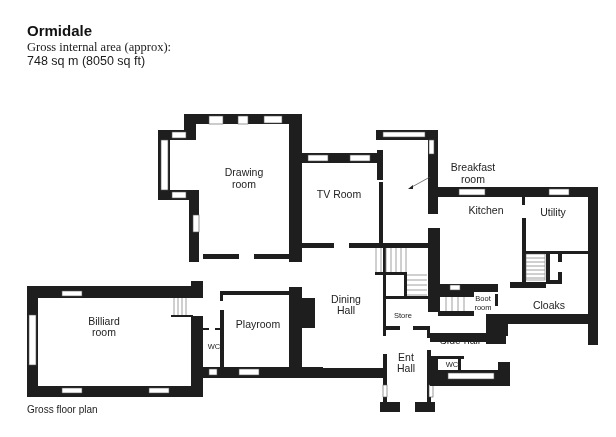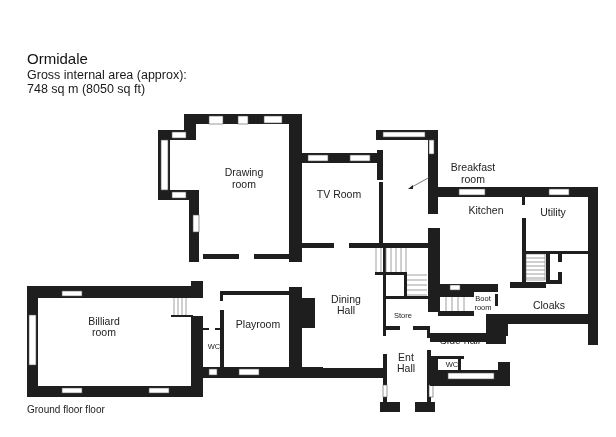--- a/index.html
+++ b/index.html
@@ -1,19 +1,19 @@
 <!DOCTYPE html>
 <html><head>
   <meta charset="utf-8">
   <style>
     html, body { margin:0; padding:0; background:#ffffff; }
     body { width:616px; height:437px; position:relative; overflow:hidden; font-family:"Liberation Sans", sans-serif; color:#1a1a1a; }
     .header { position:absolute; left:27px; top:22px; }
-    .title { font-size:15px; font-weight:normal; line-height:17px; color:#111;margin-top:28px; }
-    .area1 { font-size:12.5px; line-height:14px; margin-top:1px; }
+    .title { font-size:15px; font-weight:bold; line-height:17px; color:#111; }
+    .area1 { font-size:12.5px; line-height:14px; margin-top:1px;font-family:Liberation Serif, serif; }
     .area2 { font-size:12.5px; line-height:14px; }
     .note { font-size:7.5px; line-height:9px; }
     .footer { position:absolute; left:27px; top:404px; font-size:10px; color:#222; }
     svg { position:absolute; left:0; top:0; }
     .lbl { font-family:"Liberation Sans", sans-serif; fill:#222; text-anchor:middle; }
     .w { fill:#1e1e1e; }
     .win { fill:#ffffff; stroke:#555; stroke-width:0.6; }
     .tread { stroke:#888; stroke-width:0.8; }
   </style>
 </head>
@@ -196,13 +196,13 @@
     <text class="lbl" x="483" y="301" font-size="7.5">Boot</text>
     <text class="lbl" x="483" y="310" font-size="7.5">room</text>
     <text class="lbl" x="549" y="309" font-size="10.5">Cloaks</text>
     <text class="lbl" x="460" y="344" font-size="10.5">Side hall</text>
     <text class="lbl" x="406" y="361" font-size="10.5">Ent</text>
     <text class="lbl" x="406" y="372" font-size="10.5">Hall</text>
     <text class="lbl" x="452" y="367" font-size="7.5">WC</text>
   </g>
 </svg>
 
-<div class="footer">Ground floor floor</div>
+<div class="footer">Gross floor plan</div>
 
 </body></html>

